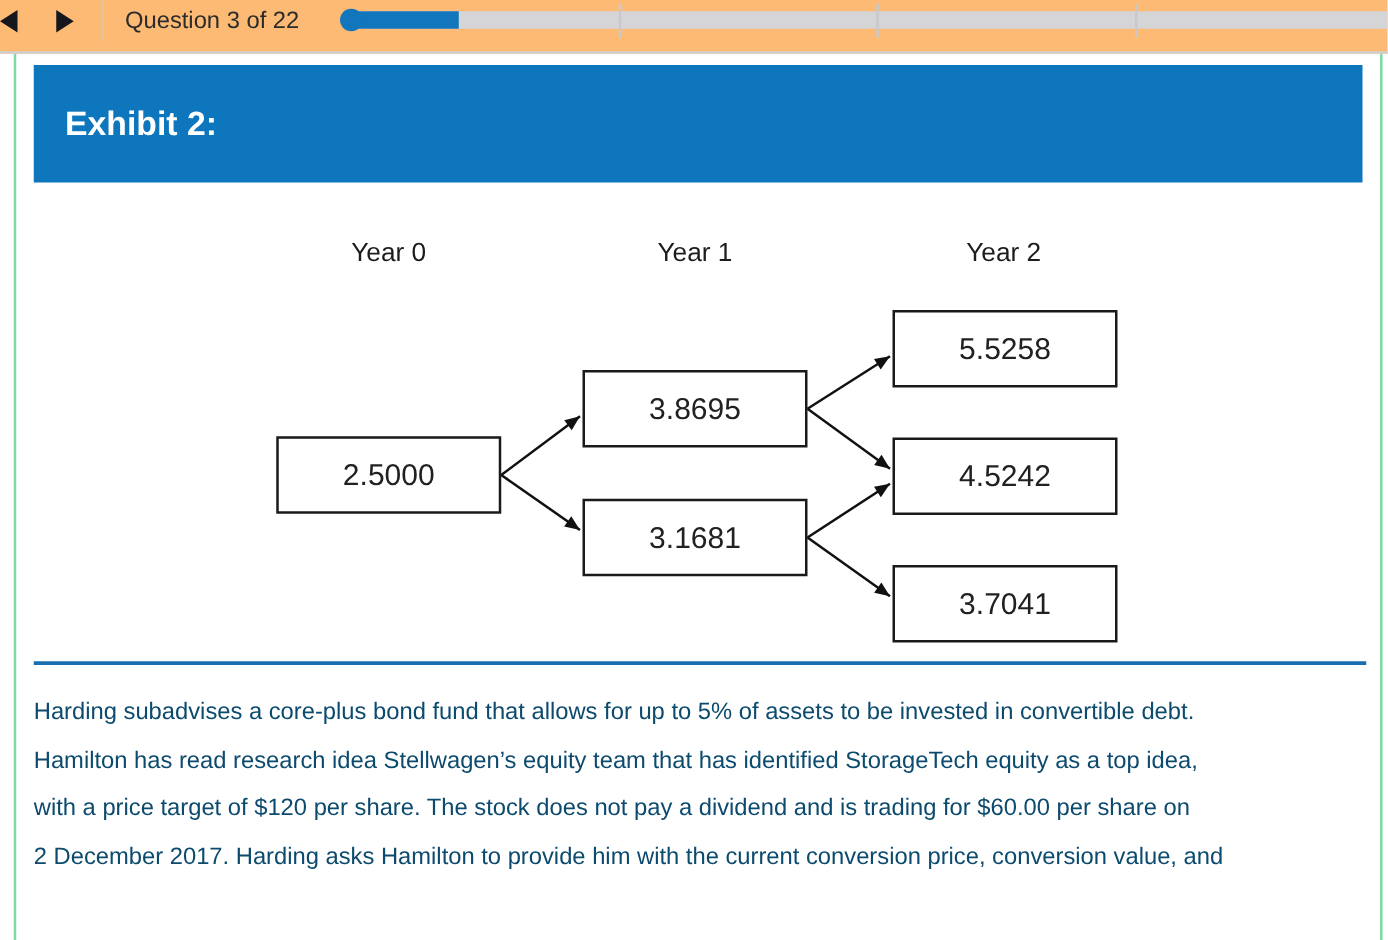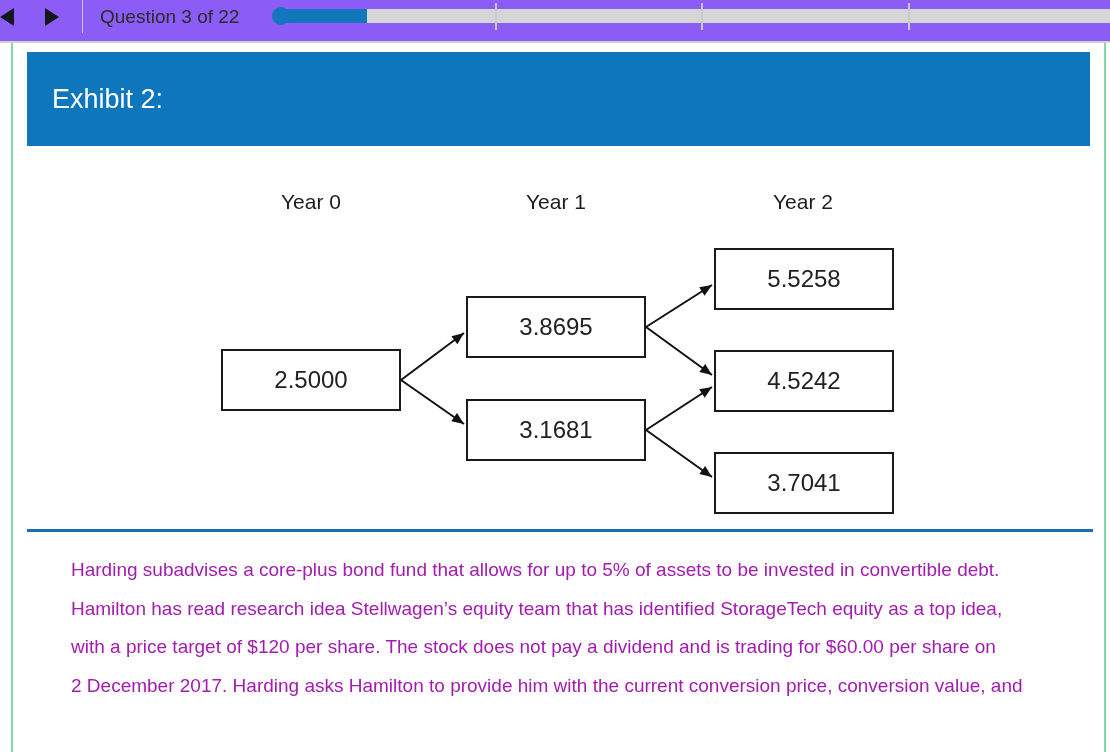--- a/index.html
+++ b/index.html
@@ -1,21 +1,21 @@
 <!DOCTYPE html>
 <html><head>
 <meta charset="utf-8">
 <style>
   html,body{margin:0;padding:0;}
   body{
     width:1110px;height:752px;position:relative;overflow:hidden;
     background:#ffffff;font-family:"Liberation Sans",sans-serif;
   }
   
-  .topbar{position:absolute;left:0;top:0;width:1110px;height:41px;background:#8b5cf6;
+  .topbar{position:absolute;left:0;top:0;width:1110px;height:41px;background:#fdba74;
     border-bottom:2px solid #cfcfd1;z-index:3;}
   .nav-btn{position:absolute;top:7px;width:20px;height:20px;cursor:pointer;}
   .nav-btn.prev{left:0;}
   .nav-btn.next{left:45px;}
   .tri-left{display:block;width:0;height:0;margin-top:1px;
     border-top:9px solid transparent;border-bottom:9px solid transparent;border-right:14px solid #15171c;}
   .tri-right{display:block;width:0;height:0;margin-top:1px;
     border-top:9px solid transparent;border-bottom:9px solid transparent;border-left:14px solid #15171c;}
   .vdiv{position:absolute;left:82px;top:0;width:1px;height:33px;background:#c9c9c9;}
   .qcount{position:absolute;left:100px;top:0;height:33px;line-height:33px;
@@ -27,26 +27,26 @@
   .prog-tick{position:absolute;top:3px;width:2px;height:27px;background:#c9c9cb;}
   .prog-tick.t1{left:495px;}
   .prog-tick.t2{left:701px;}
   .prog-tick.t3{left:908px;}
   
   .panel{position:absolute;left:11px;top:43px;width:1091px;height:709px;background:#fff;
     border-left:2px solid #7fd9a2;border-right:2px solid #7fd9a2;}
   .exhibit-header{position:absolute;left:27px;top:52px;width:1063px;height:94px;
     background:#0d76bd;z-index:2;}
   .exhibit-header span{display:block;padding-left:25px;line-height:94px;
-    font-size:27px;font-weight:normal;color:#ffffff;}
+    font-size:27px;font-weight:bold;color:#ffffff;}
   #tree{position:absolute;left:0;top:0;width:1110px;height:752px;pointer-events:none;z-index:1;}
   #tree text{font-family:"Liberation Sans",sans-serif;}
   .hdivider{position:absolute;left:27px;top:529px;width:1066px;height:3px;background:#1a6fb0;z-index:2;}
   .paragraph{position:absolute;left:27px;top:551px;width:1062px;z-index:2;}
-  .pline{font-size:19px;line-height:38.6px;color:#a21caf;white-space:nowrap;margin-left:44px;}
+  .pline{font-size:19px;line-height:38.6px;color:#0c4a6e;white-space:nowrap;}
 </style>
 </head>
 <body>
 
 <div class="topbar">
   <div class="nav-btn prev">
     <span class="tri-left"></span>
   </div>
   <div class="nav-btn next">
     <span class="tri-right"></span>

